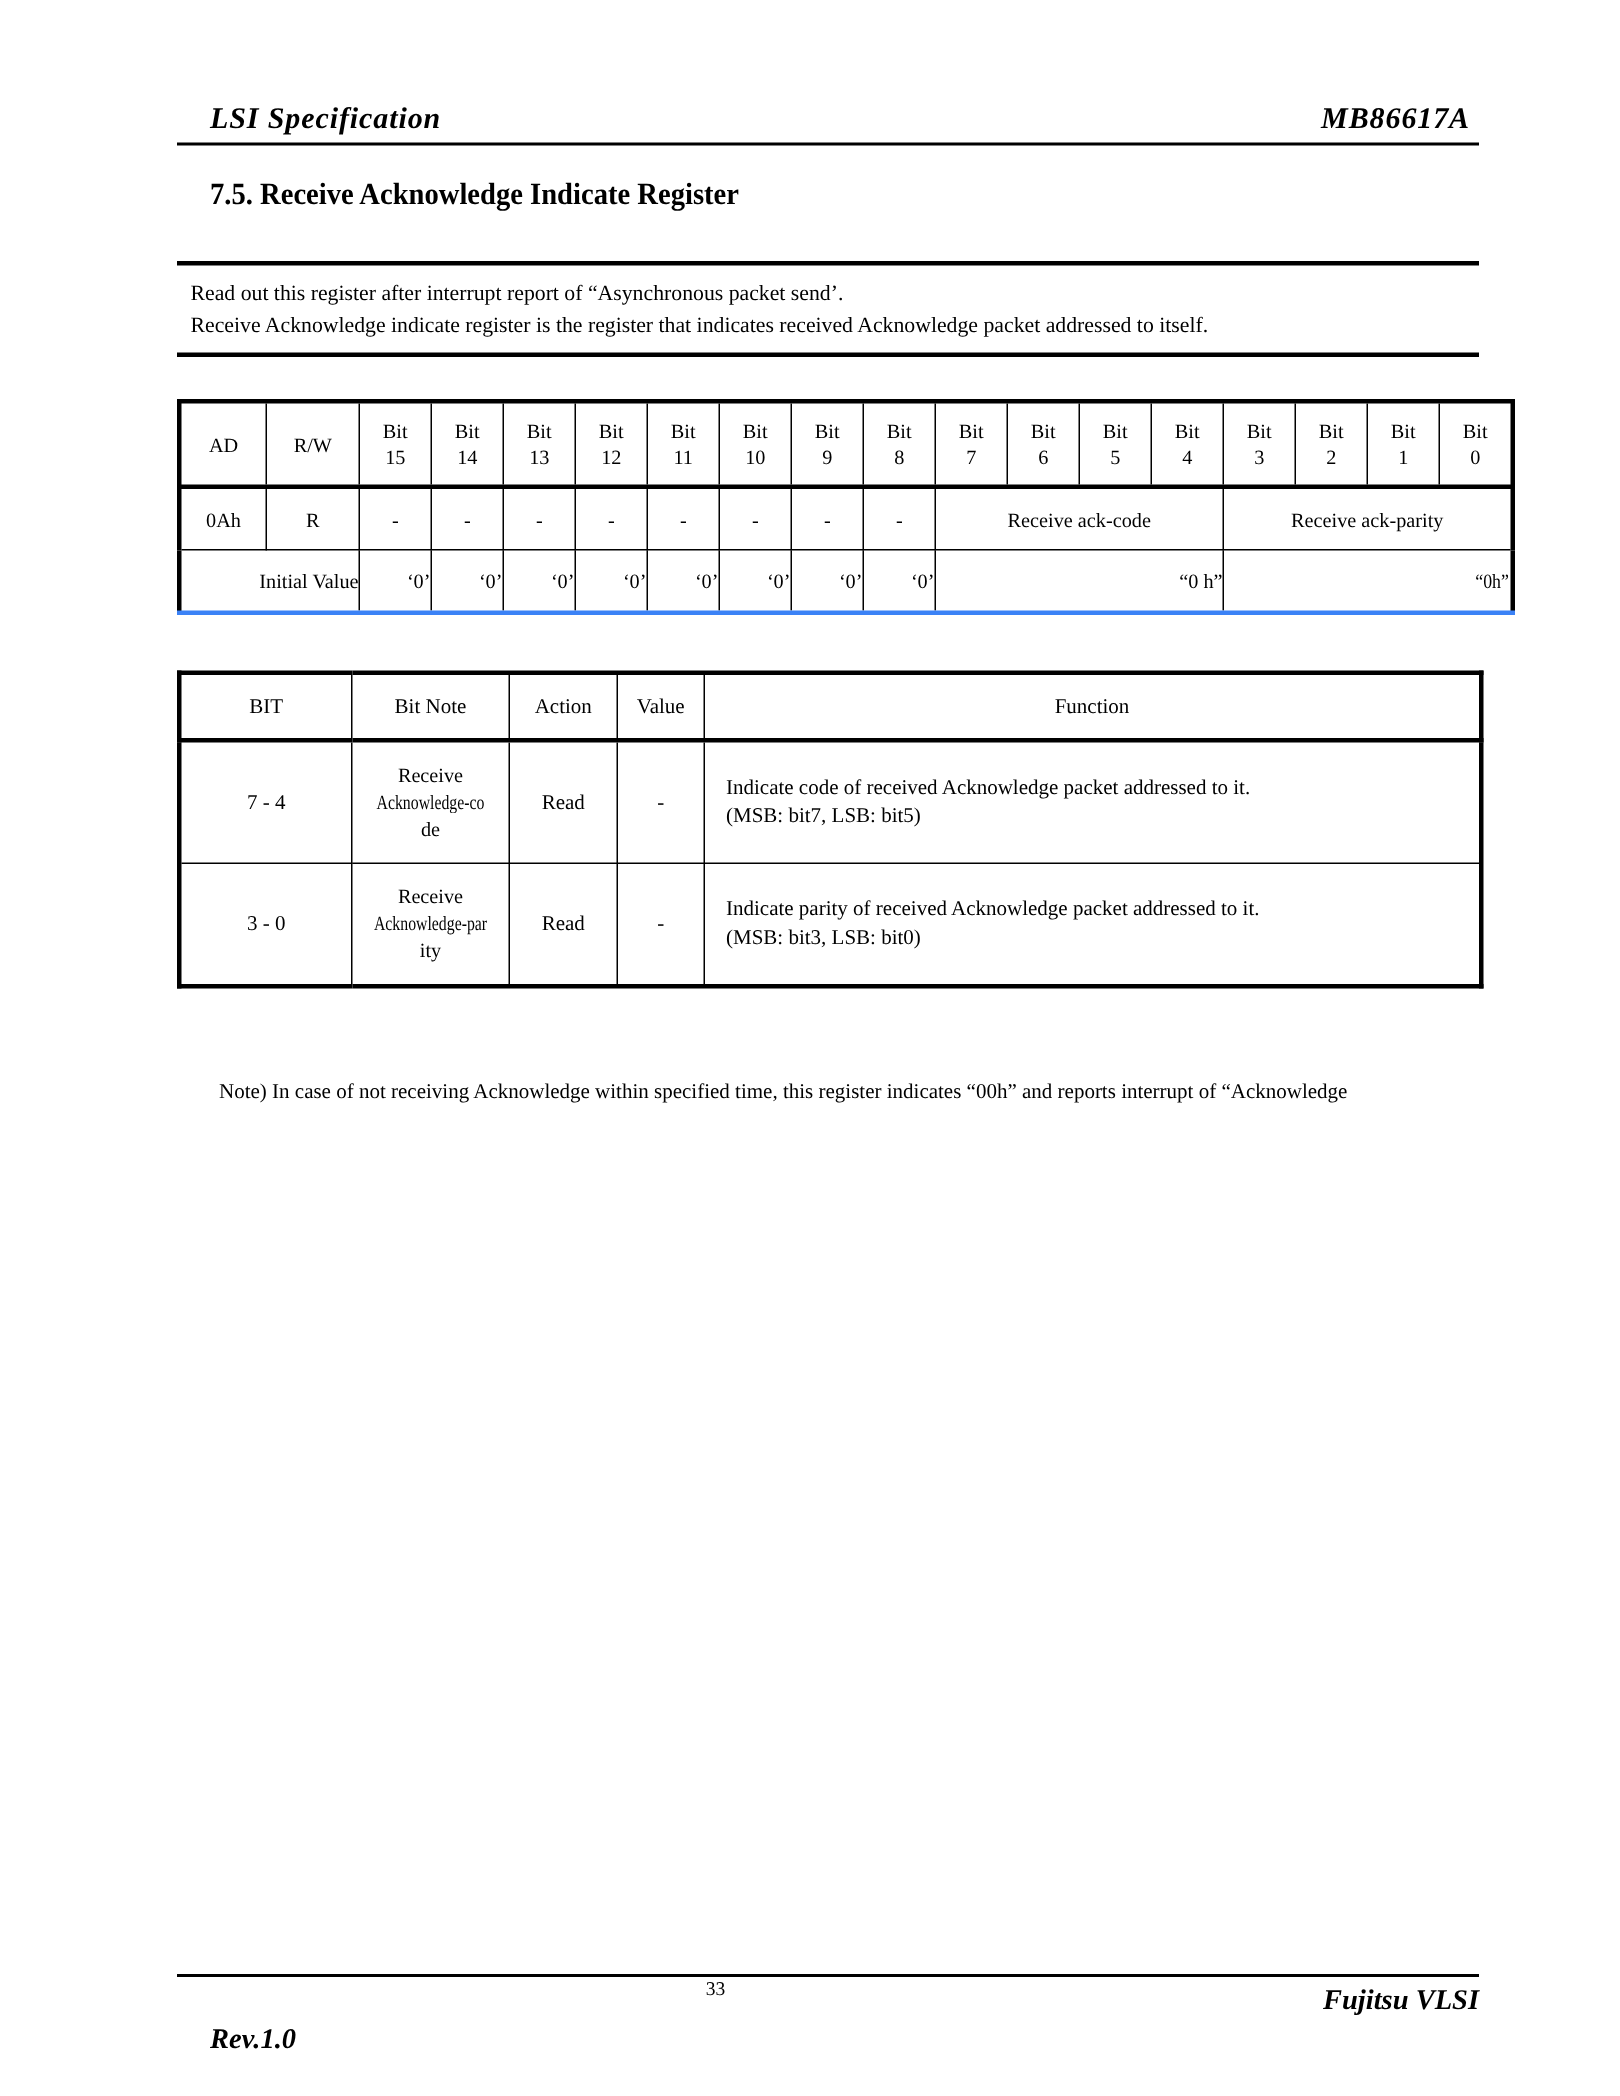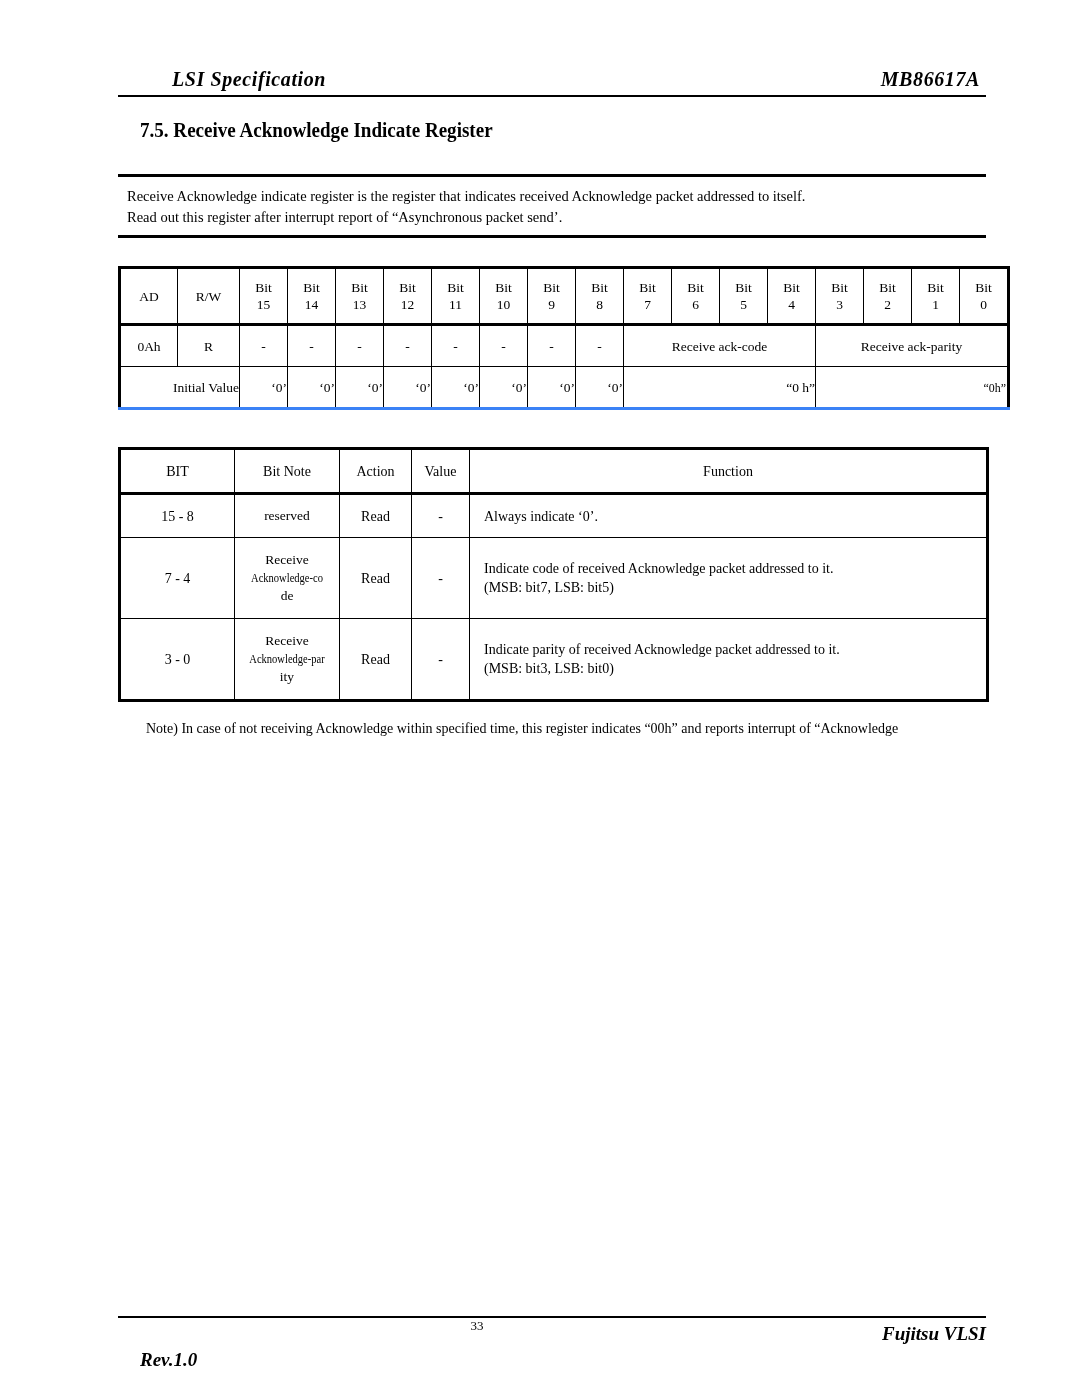--- a/index.html
+++ b/index.html
@@ -33,21 +33,20 @@
   }
   .runhead-left {
     position: absolute;
     left: 22px;
     top: 0;
     font-style: italic;
     font-weight: bold;
     font-size: 20px;
     letter-spacing: 0.6px;
     white-space: nowrap;
-    margin-left: 32px;
   }
   .runhead-right {
     position: absolute;
     right: 6px;
     top: 0;
     font-style: italic;
     font-weight: bold;
     font-size: 20px;
     letter-spacing: 0.6px;
     white-space: nowrap;
@@ -227,22 +226,22 @@
   <div class="runhead">
     <div class="runhead-left">LSI Specification</div>
     <div class="runhead-right">MB86617A</div>
     <div class="runhead-rule"></div>
   </div>
 
   <div class="section-title">7.5. Receive Acknowledge Indicate Register</div>
 
   <div class="rule-thick" id="desc-rule-top"></div>
   <div class="desc">
+    <p>Read out this register after interrupt report of “Asynchronous packet send’.</p>
     <p>Receive Acknowledge indicate register is the register that indicates received Acknowledge packet addressed to itself.</p>
-    <p>Read out this register after interrupt report of “Asynchronous packet send’.</p>
   </div>
   <div class="rule-thick" id="desc-rule-bottom"></div>
 
   <table class="reg-table">
     <colgroup>
       <col style="width:58px">
       <col style="width:62px">
       <col style="width:48px">
         <col style="width:48px">
         <col style="width:48px">
@@ -373,33 +372,20 @@
     </colgroup>
     <tbody>
       <tr class="b-head">
         <td class="edge-l">BIT</td>
         <td>Bit Note</td>
         <td>Action</td>
         <td>Value</td>
         <td class="edge-r">Function</td>
       </tr>
 
-      <tr class="b-row1">
-        <td class="edge-l">15 - 8</td>
-        <td>
-          <span class="bitname-wrap">
-            <span class="l1">reserved</span>
-          </span>
-        </td>
-        <td>Read</td>
-        <td>-</td>
-        <td class="fn-cell edge-r">
-          <div>Always indicate ‘0’.</div>
-        </td>
-      </tr>
 
       <tr class="b-row2">
         <td class="edge-l">7 - 4</td>
         <td>
           <span class="bitname-wrap">
             <span class="l1">Receive</span>
             <span class="l2">Acknowledge-co</span>
             <span class="l3">de</span>
           </span>
         </td>

